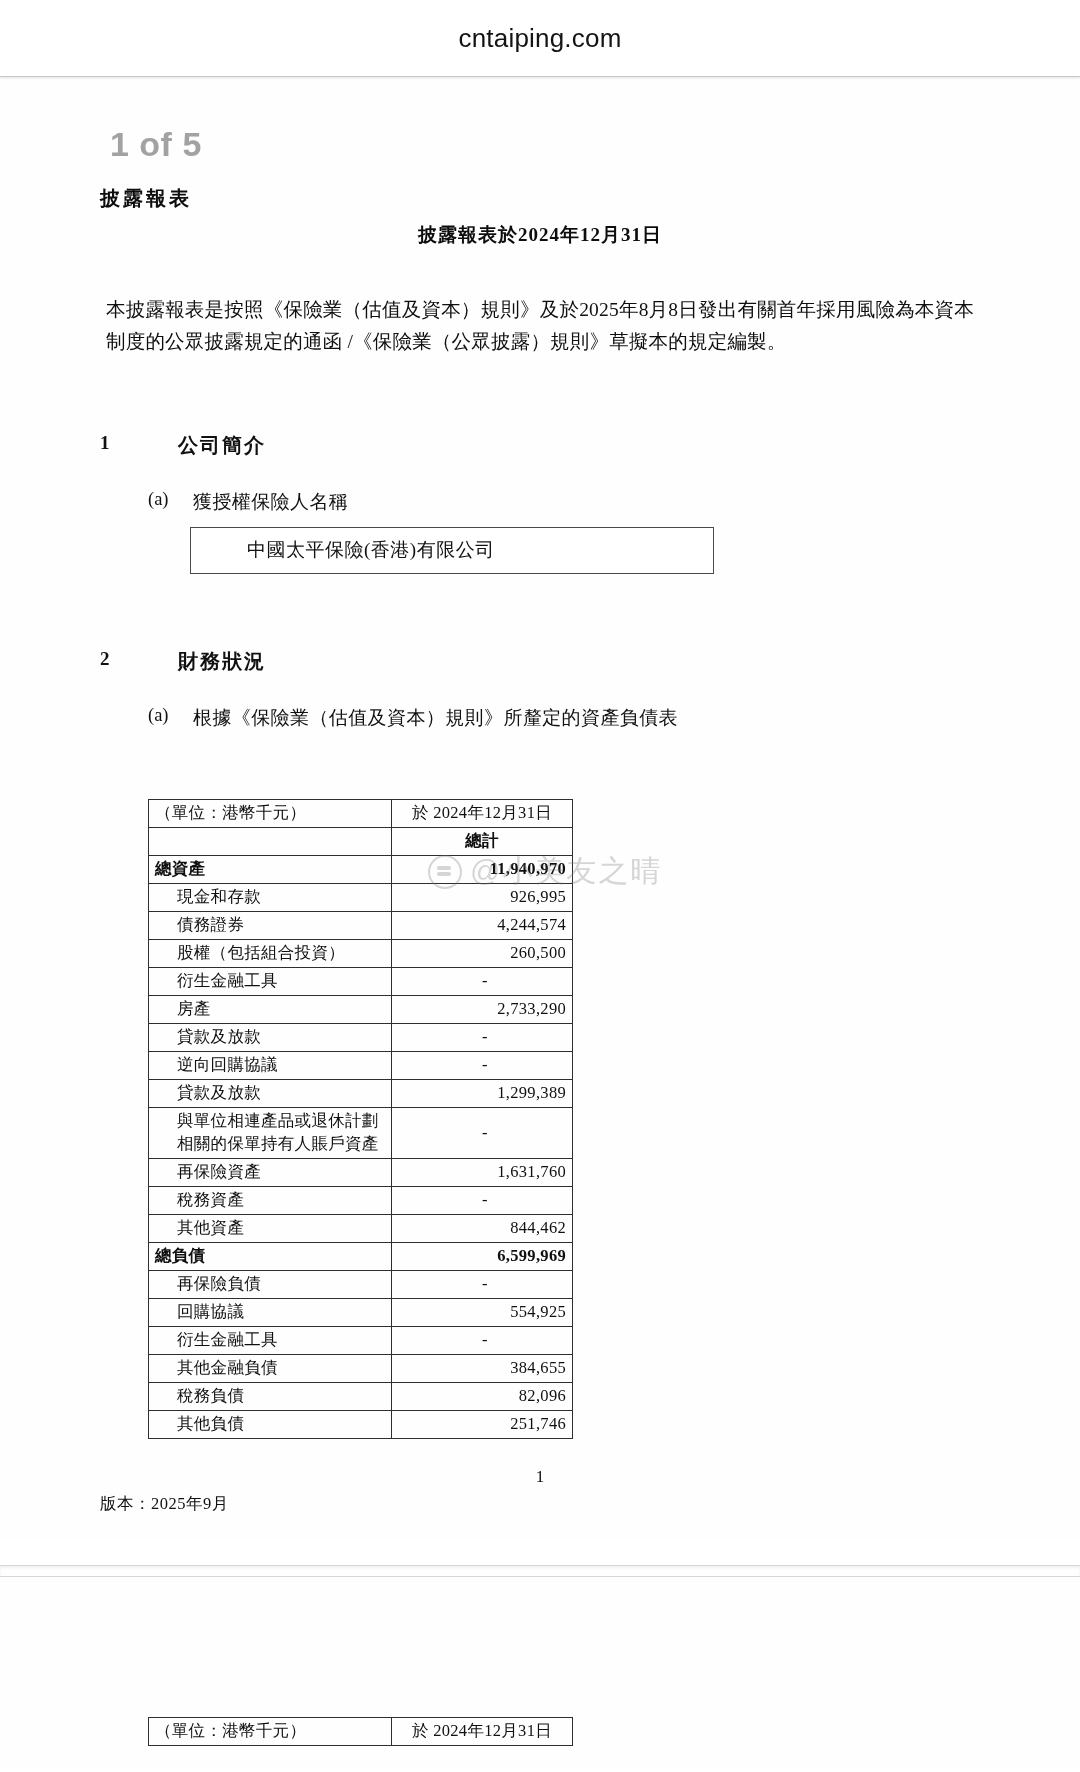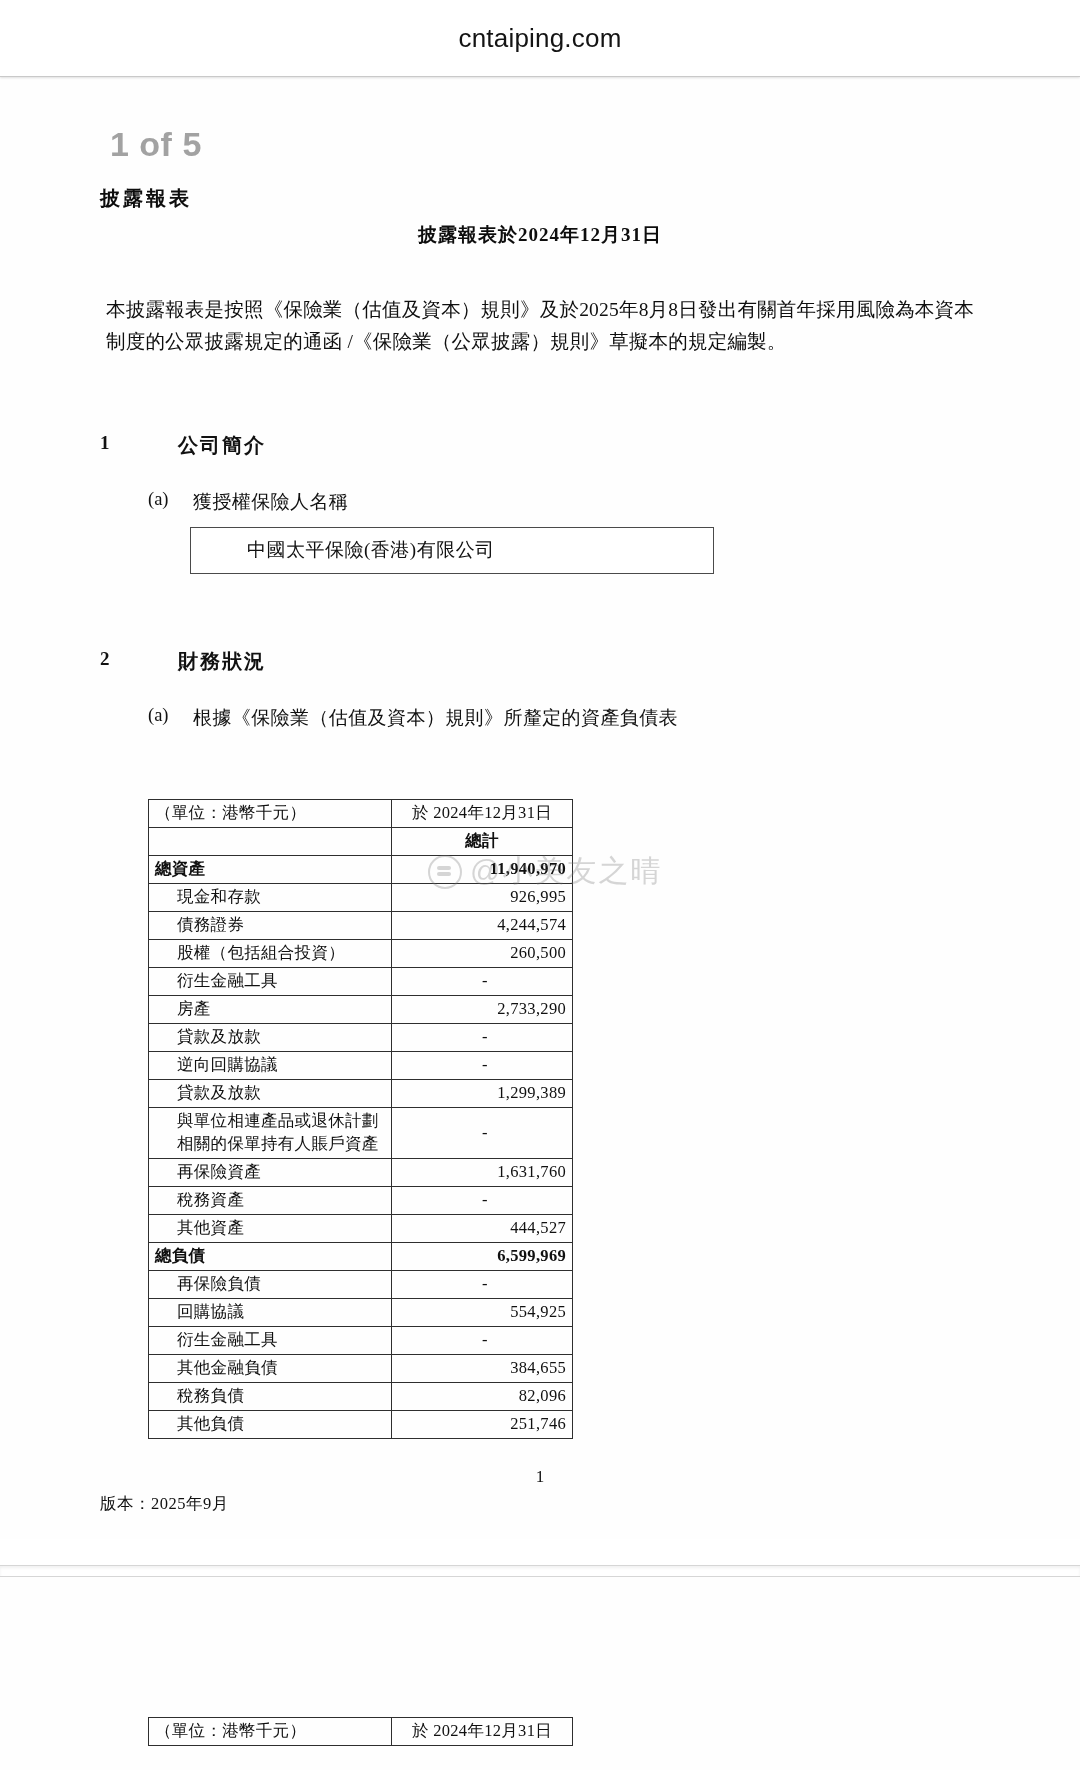--- a/index.html
+++ b/index.html
@@ -327,21 +327,21 @@
               <tr>
                 <td class="lbl indent">再保險資產</td>
                 <td class="val">1,631,760</td>
               </tr>
               <tr>
                 <td class="lbl indent">稅務資產</td>
                 <td class="val dash">-</td>
               </tr>
               <tr>
                 <td class="lbl indent">其他資產</td>
-                <td class="val">444,527</td>
+                <td class="val">844,462</td>
               </tr>
               <tr class="bold">
                 <td class="lbl">總負債</td>
                 <td class="val">6,599,969</td>
               </tr>
               <tr>
                 <td class="lbl indent">再保險負債</td>
                 <td class="val dash">-</td>
               </tr>
               <tr>

